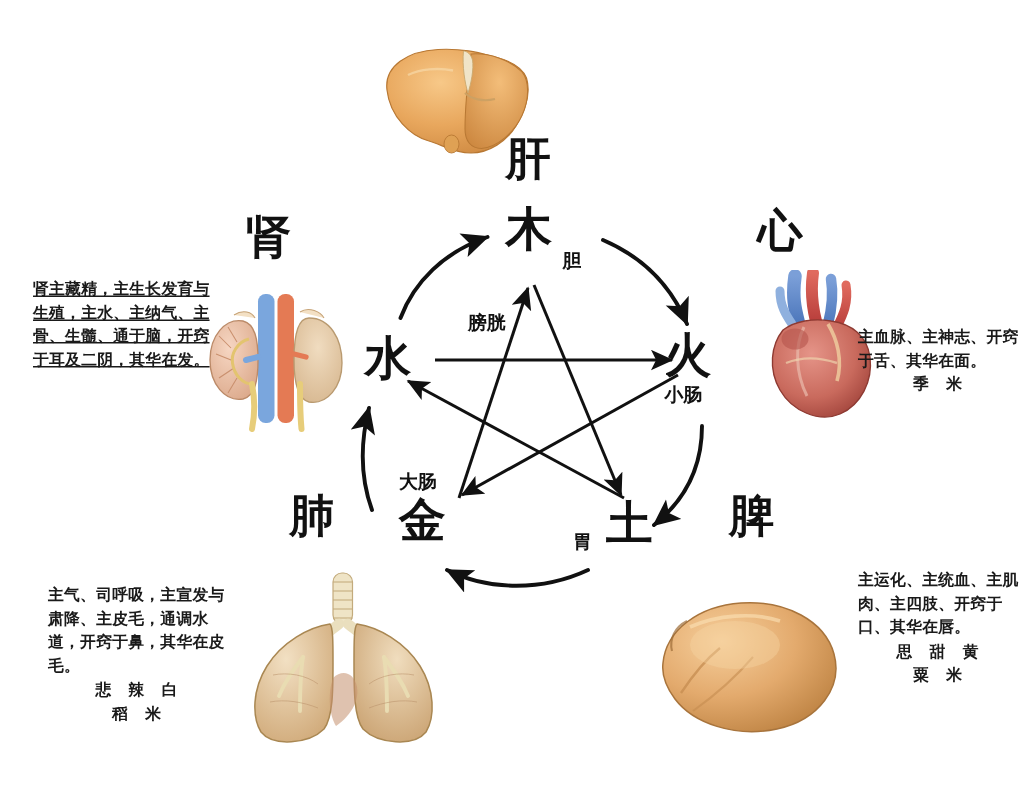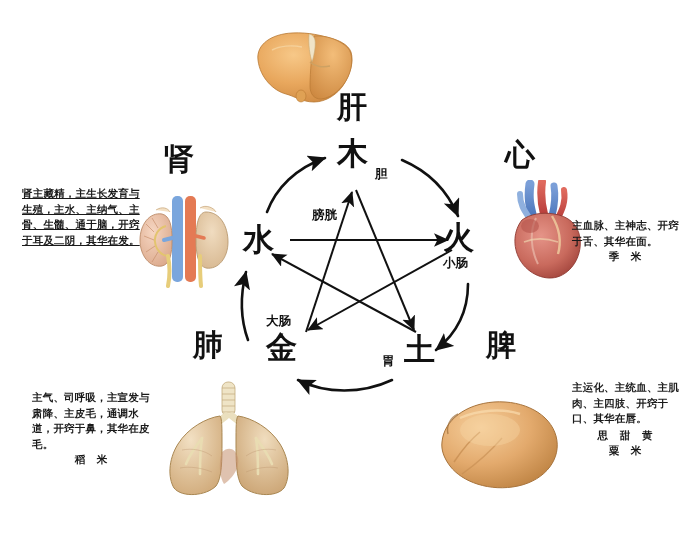--- a/index.html
+++ b/index.html
@@ -315,20 +315,21 @@
     <div>主血脉、主神志、开窍于舌、其华在面。</div>
     <div class="attrs2">季 米</div>
   </div>
 
   <div class="desc" style="left:22px; top:186px; width:118px;text-decoration:underline;">
     <div>肾主藏精，主生长发育与生殖，主水、主纳气、主骨、生髓、通于脑，开窍于耳及二阴，其华在发。</div>
   </div>
 
   <div class="desc" style="left:32px; top:390px; width:122px;">
     <div>主气、司呼吸，主宣发与肃降、主皮毛，通调水道，开窍于鼻，其华在皮毛。</div>
+    <div class="attrs">悲 辣 白</div>
     <div class="attrs2">稻 米</div>
   </div>
 
   <div class="desc" style="left:572px; top:380px; width:110px;">
     <div>主运化、主统血、主肌肉、主四肢、开窍于口、其华在唇。</div>
     <div class="attrs">思 甜 黄</div>
     <div class="attrs2">粟 米</div>
   </div>
 
 </div>

